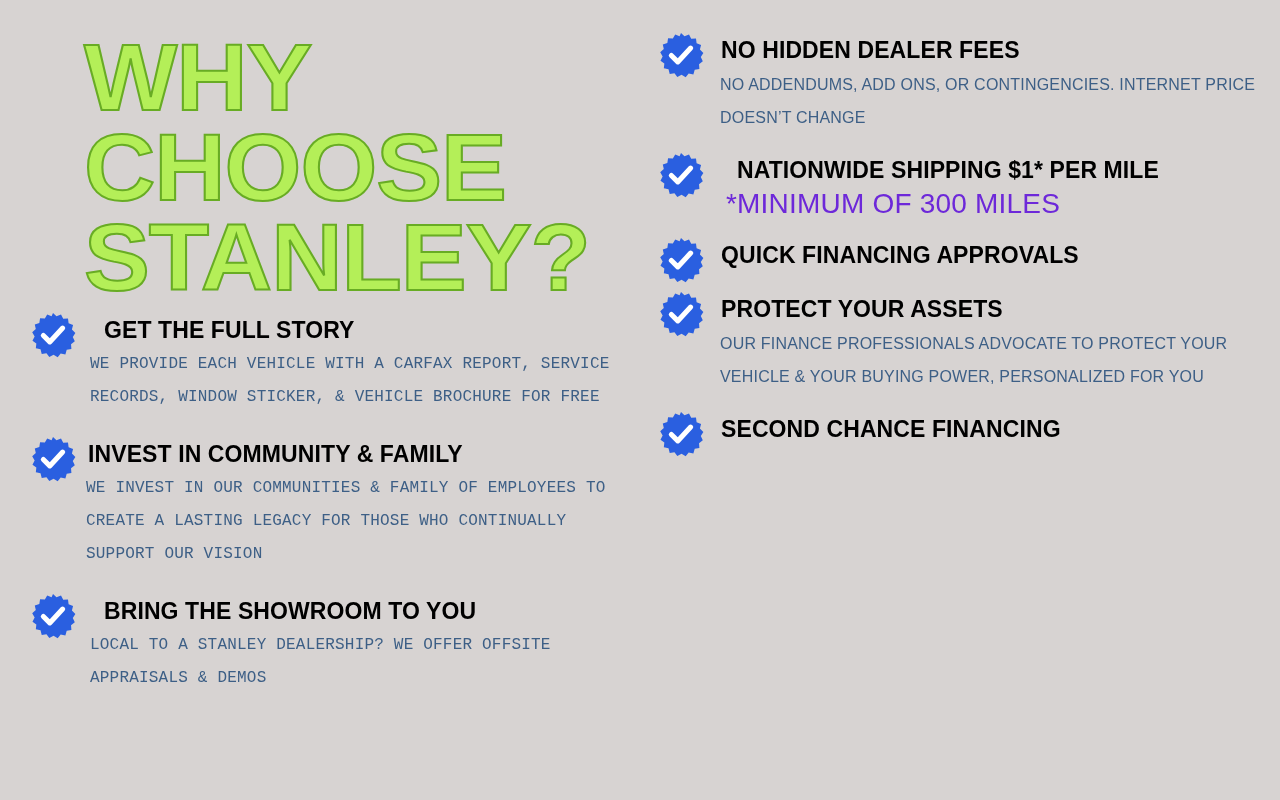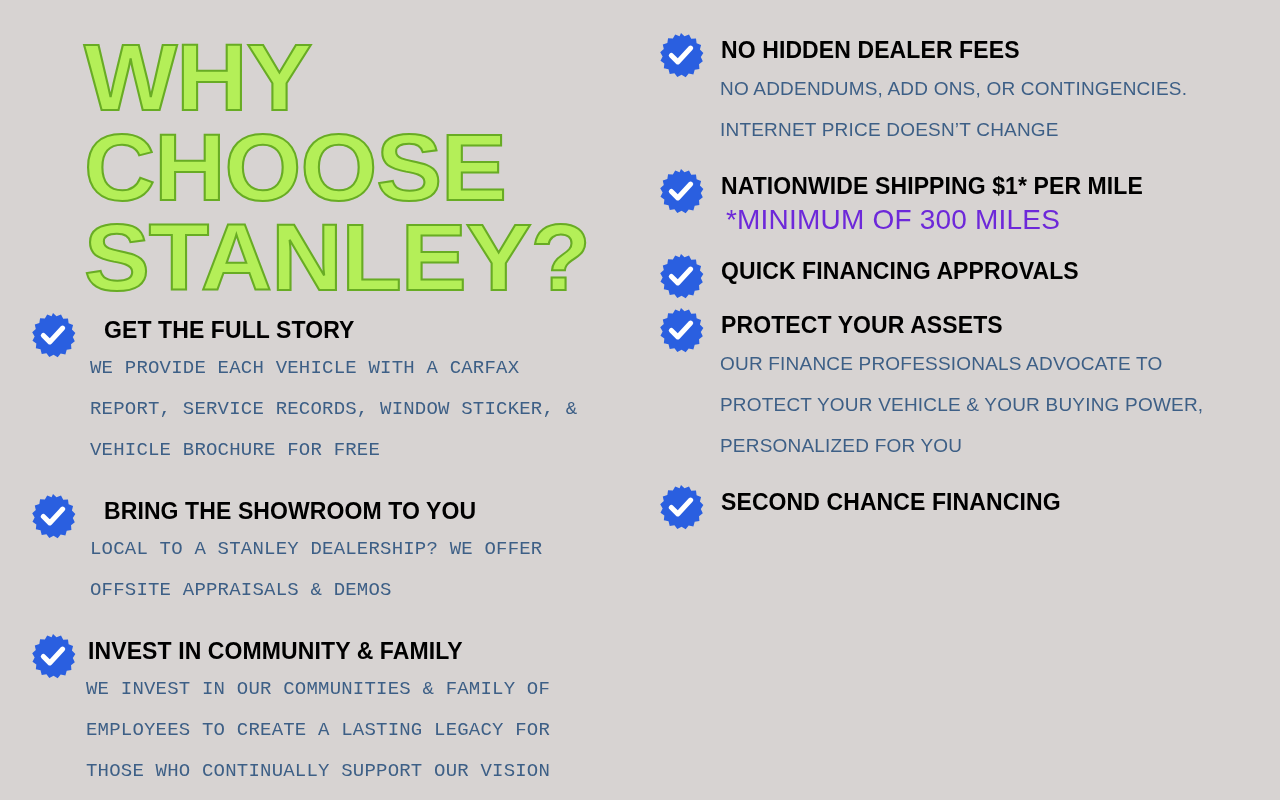--- a/index.html
+++ b/index.html
@@ -87,23 +87,23 @@
     font-size: 23px;
     font-weight: 700;
     line-height: 36px;
     color: #000000;
     letter-spacing: 0.1px;
     text-transform: uppercase;
     margin: 0;
   }
 
   .item-text {
-    font-size: 19px;
+    font-size: 16px;
     font-weight: 400;
-    line-height: 41px;
+    line-height: 33px;
     color: #3D5F86;
     letter-spacing: 0.2px;
     text-transform: uppercase;
   }
 
   .item-text b {
     font-weight: 700;
     color: #16487F;
   }
 
@@ -122,21 +122,21 @@
 
   .sub-note {
     font-size: 28px;
     line-height: 31px;
     color: #6d28d9;
     letter-spacing: 0.2px;
     text-transform: uppercase;
     padding-left: 6px;
   }
 
-  .title-wrap { white-space: normal; }
+  .title-wrap { white-space: normal; margin-left: 16px; }
 </style>
 </head>
 <body>
 
 <div class="poster">
 
   <div class="headline">
     <span class="headline-line">WHY</span>
     <span class="headline-line">CHOOSE</span>
     <span class="headline-line">STANLEY?</span>
@@ -150,46 +150,46 @@
           <path fill="#2A5FE0" d="M50 2 L57.6 9.1 L67.4 5.5 L72.2 14.7 L82.6 14.3 L83.9 24.6 L93.6 28.1 L91.1 38.2 L98.6 45.4 L93 54.2 L97.4 63.6 L89.2 69.9 L90 80.3 L79.8 82.3 L76.9 92.3 L66.7 90.2 L60.2 98.3 L51.2 93 L42 97.9 L35.8 89.5 L25.5 91.2 L22.9 81.1 L12.7 78.7 L13.8 68.4 L5.4 62.4 L10.1 53.2 L4.8 44.1 L12.6 37.2 L10.4 27 L20.3 23.8 L21.9 13.5 L32.3 14.2 L37.4 5.2 L46.9 9.2 Z"></path>
           <path fill="none" stroke="#FFFFFF" stroke-width="11" stroke-linecap="round" stroke-linejoin="round" d="M29 51 L43 65 L71 35"></path>
         </svg>
       </span>
       <div class="item-body">
         <div class="item-title">GET THE FULL STORY</div>
         <div class="item-text">WE PROVIDE EACH VEHICLE WITH A CARFAX REPORT, SERVICE RECORDS, WINDOW STICKER, &amp; VEHICLE BROCHURE FOR FREE</div>
       </div>
     </div>
 
+    <div class="item item-2">
+      <span class="badge">
+        <svg viewBox="0 0 100 100" aria-hidden="true">
+          <path fill="#2A5FE0" d="M50 2 L57.6 9.1 L67.4 5.5 L72.2 14.7 L82.6 14.3 L83.9 24.6 L93.6 28.1 L91.1 38.2 L98.6 45.4 L93 54.2 L97.4 63.6 L89.2 69.9 L90 80.3 L79.8 82.3 L76.9 92.3 L66.7 90.2 L60.2 98.3 L51.2 93 L42 97.9 L35.8 89.5 L25.5 91.2 L22.9 81.1 L12.7 78.7 L13.8 68.4 L5.4 62.4 L10.1 53.2 L4.8 44.1 L12.6 37.2 L10.4 27 L20.3 23.8 L21.9 13.5 L32.3 14.2 L37.4 5.2 L46.9 9.2 Z"></path>
+          <path fill="none" stroke="#FFFFFF" stroke-width="11" stroke-linecap="round" stroke-linejoin="round" d="M29 51 L43 65 L71 35"></path>
+        </svg>
+      </span>
+      <div class="item-body">
+        <div class="item-title">INVEST IN COMMUNITY &amp; FAMILY</div>
+        <div class="item-text">WE INVEST IN OUR COMMUNITIES &amp; FAMILY OF EMPLOYEES TO CREATE A LASTING LEGACY FOR THOSE WHO CONTINUALLY SUPPORT OUR VISION</div>
+      </div>
+    </div>
+
     <div class="item item-3">
       <span class="badge">
         <svg viewBox="0 0 100 100" aria-hidden="true">
           <path fill="#2A5FE0" d="M50 2 L57.6 9.1 L67.4 5.5 L72.2 14.7 L82.6 14.3 L83.9 24.6 L93.6 28.1 L91.1 38.2 L98.6 45.4 L93 54.2 L97.4 63.6 L89.2 69.9 L90 80.3 L79.8 82.3 L76.9 92.3 L66.7 90.2 L60.2 98.3 L51.2 93 L42 97.9 L35.8 89.5 L25.5 91.2 L22.9 81.1 L12.7 78.7 L13.8 68.4 L5.4 62.4 L10.1 53.2 L4.8 44.1 L12.6 37.2 L10.4 27 L20.3 23.8 L21.9 13.5 L32.3 14.2 L37.4 5.2 L46.9 9.2 Z"></path>
           <path fill="none" stroke="#FFFFFF" stroke-width="11" stroke-linecap="round" stroke-linejoin="round" d="M29 51 L43 65 L71 35"></path>
         </svg>
       </span>
       <div class="item-body">
         <div class="item-title">BRING THE SHOWROOM TO YOU</div>
         <div class="item-text">LOCAL TO A STANLEY DEALERSHIP? WE OFFER OFFSITE APPRAISALS &amp; DEMOS</div>
       </div>
     </div>
 
-    <div class="item item-2">
-      <span class="badge">
-        <svg viewBox="0 0 100 100" aria-hidden="true">
-          <path fill="#2A5FE0" d="M50 2 L57.6 9.1 L67.4 5.5 L72.2 14.7 L82.6 14.3 L83.9 24.6 L93.6 28.1 L91.1 38.2 L98.6 45.4 L93 54.2 L97.4 63.6 L89.2 69.9 L90 80.3 L79.8 82.3 L76.9 92.3 L66.7 90.2 L60.2 98.3 L51.2 93 L42 97.9 L35.8 89.5 L25.5 91.2 L22.9 81.1 L12.7 78.7 L13.8 68.4 L5.4 62.4 L10.1 53.2 L4.8 44.1 L12.6 37.2 L10.4 27 L20.3 23.8 L21.9 13.5 L32.3 14.2 L37.4 5.2 L46.9 9.2 Z"></path>
-          <path fill="none" stroke="#FFFFFF" stroke-width="11" stroke-linecap="round" stroke-linejoin="round" d="M29 51 L43 65 L71 35"></path>
-        </svg>
-      </span>
-      <div class="item-body">
-        <div class="item-title">INVEST IN COMMUNITY &amp; FAMILY</div>
-        <div class="item-text">WE INVEST IN OUR COMMUNITIES &amp; FAMILY OF EMPLOYEES TO CREATE A LASTING LEGACY FOR THOSE WHO CONTINUALLY SUPPORT OUR VISION</div>
-      </div>
-    </div>
-
   </div>
 
   <div class="col-right">
 
     <div class="item">
       <span class="badge">
         <svg viewBox="0 0 100 100" aria-hidden="true">
           <path fill="#2A5FE0" d="M50 2 L57.6 9.1 L67.4 5.5 L72.2 14.7 L82.6 14.3 L83.9 24.6 L93.6 28.1 L91.1 38.2 L98.6 45.4 L93 54.2 L97.4 63.6 L89.2 69.9 L90 80.3 L79.8 82.3 L76.9 92.3 L66.7 90.2 L60.2 98.3 L51.2 93 L42 97.9 L35.8 89.5 L25.5 91.2 L22.9 81.1 L12.7 78.7 L13.8 68.4 L5.4 62.4 L10.1 53.2 L4.8 44.1 L12.6 37.2 L10.4 27 L20.3 23.8 L21.9 13.5 L32.3 14.2 L37.4 5.2 L46.9 9.2 Z"></path>
           <path fill="none" stroke="#FFFFFF" stroke-width="11" stroke-linecap="round" stroke-linejoin="round" d="M29 51 L43 65 L71 35"></path>
         </svg>

